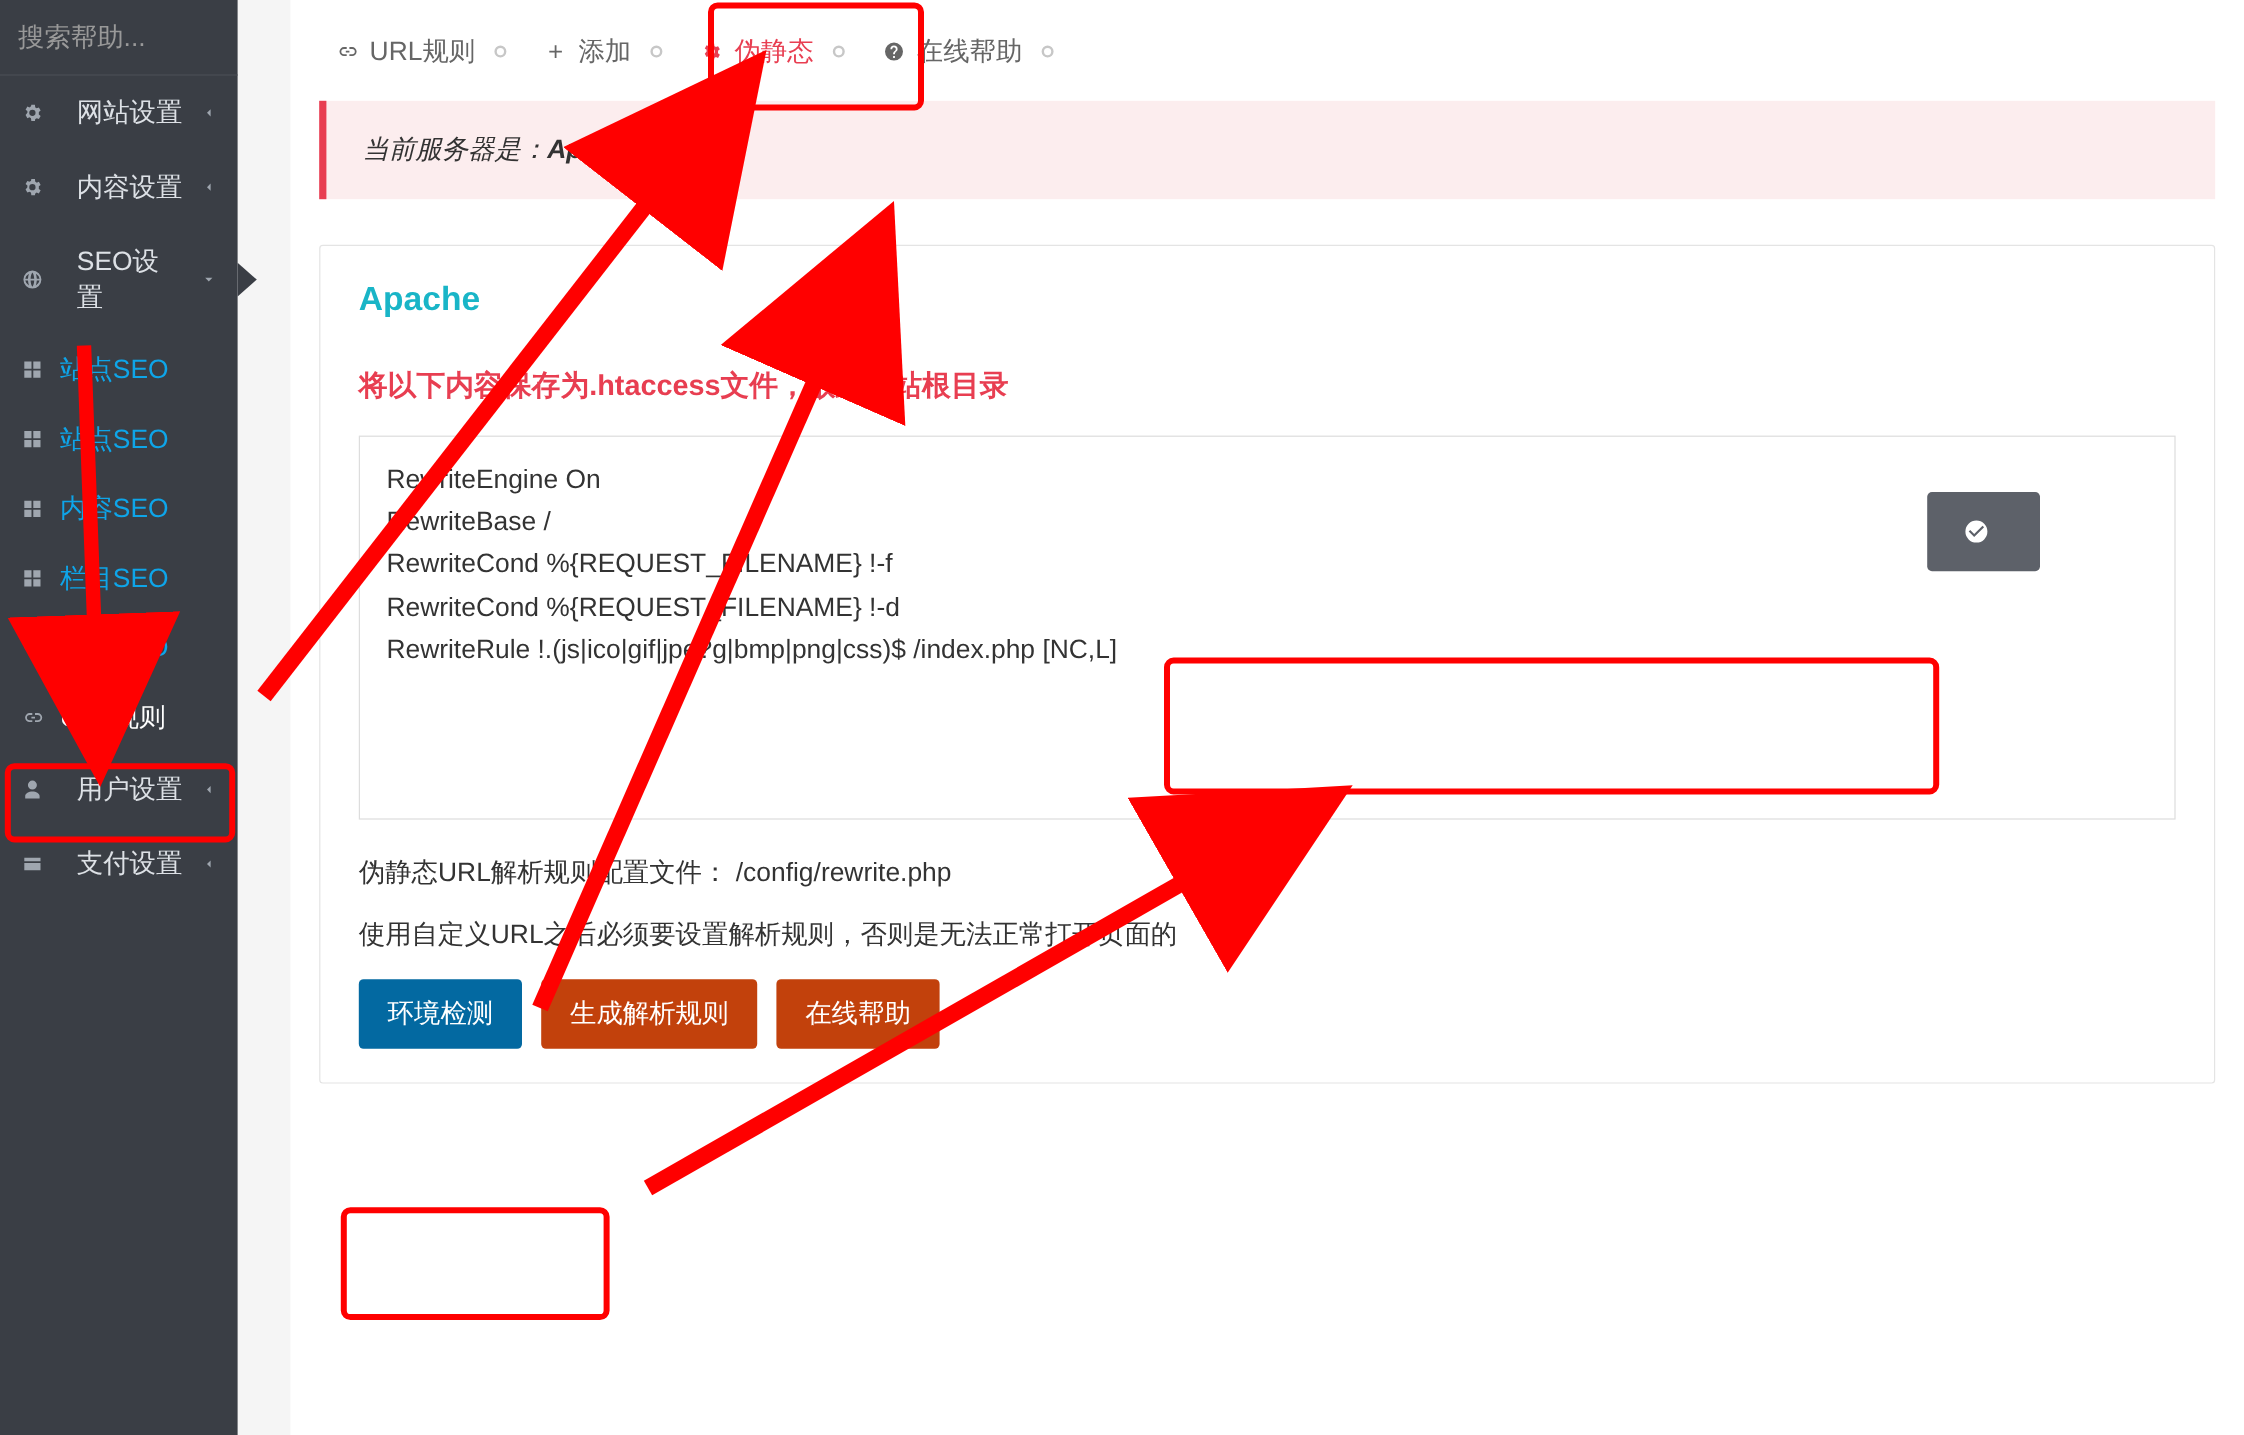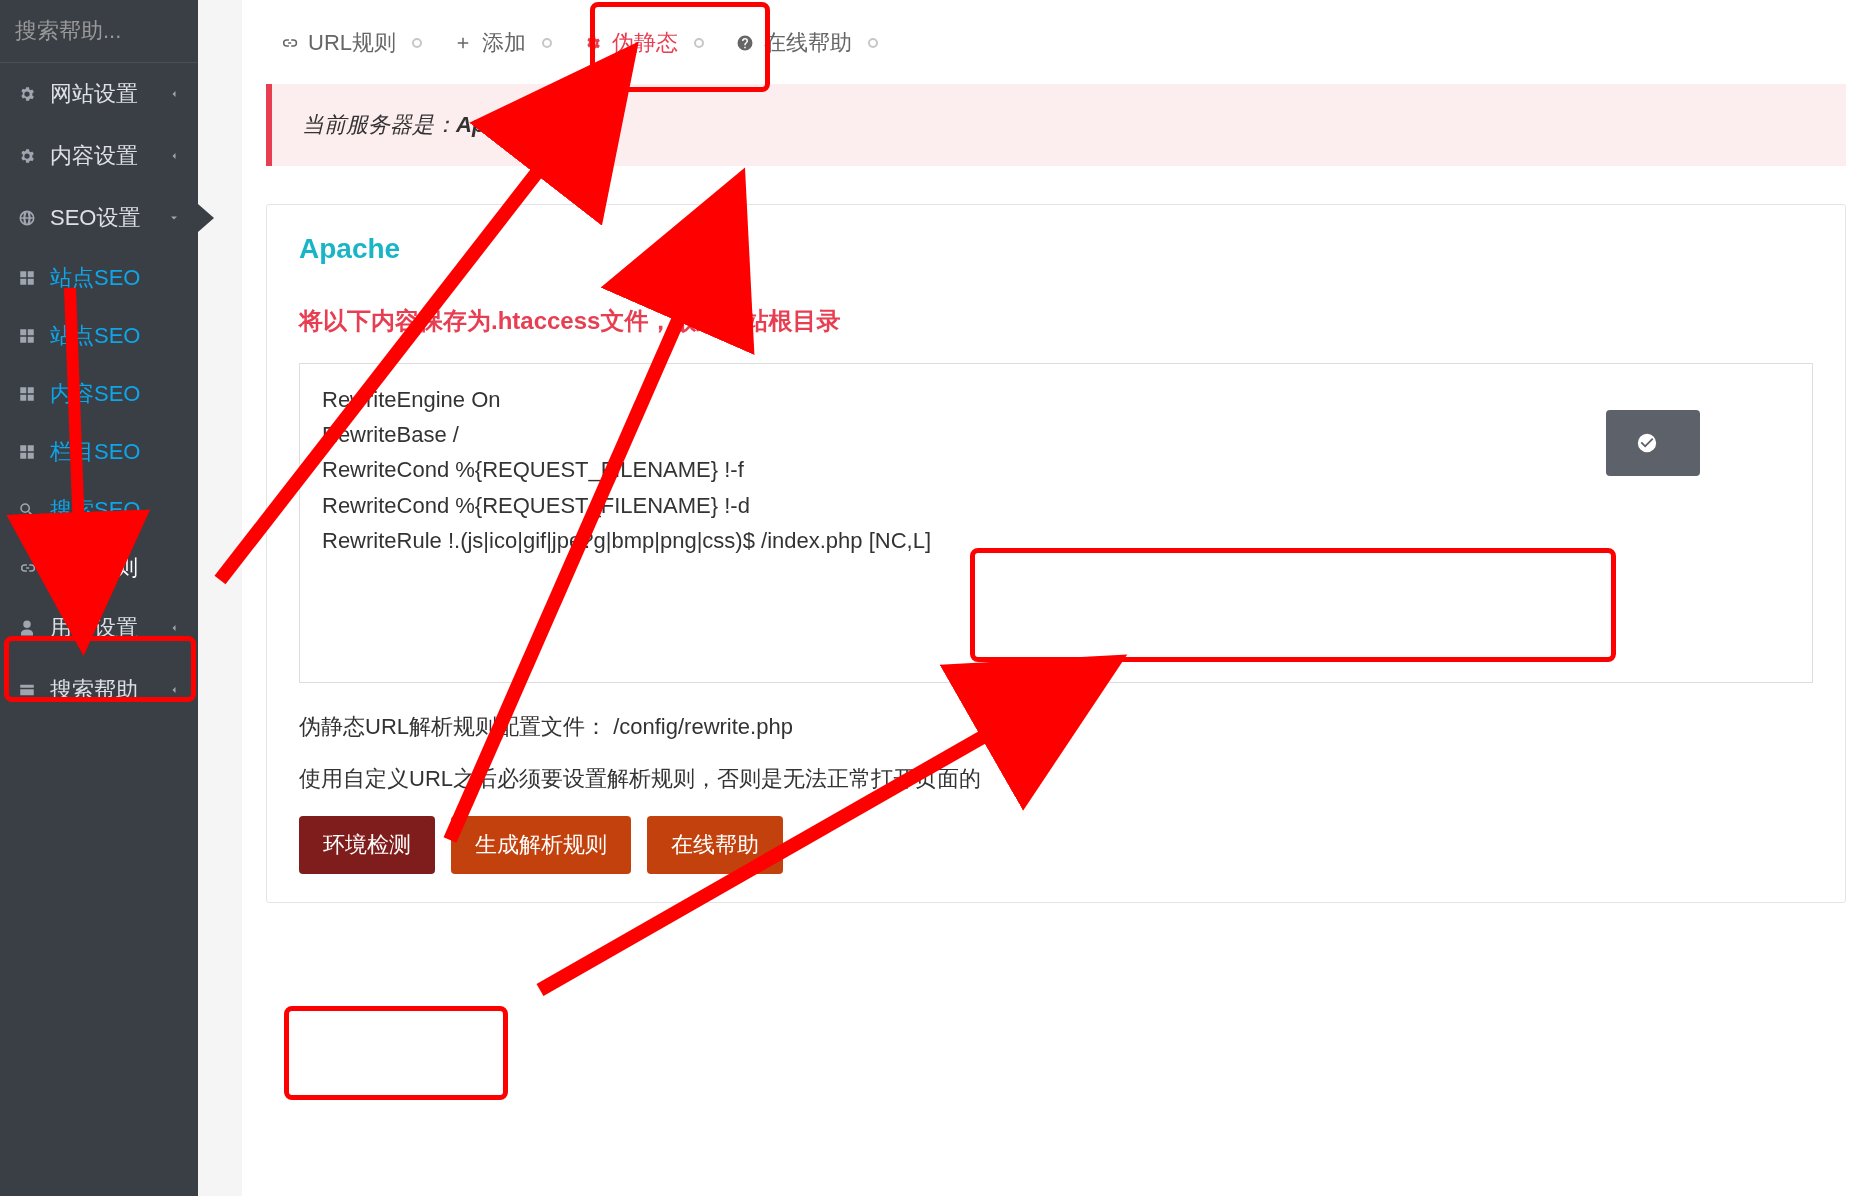--- a/index.html
+++ b/index.html
@@ -4,21 +4,21 @@
   <style>
     * { margin: 0; padding: 0; box-sizing: border-box; }
     body { font-family: "Microsoft YaHei", Arial, sans-serif; background: #f5f5f5; font-size: 18px; color: #333; position: relative; width: 1870px; height: 1196px; overflow: hidden; }
 
     .sidebar { position: absolute; left: 0; top: 0; width: 198px; height: 100%; background: #3a3e45; color: #ccc; }
     .search-box { display: flex; align-items: center; padding: 18px 15px; border-bottom: 1px solid #4a4e55; }
     .search-input { flex: 1; background: transparent; border: none; color: #999; font-size: 22px; outline: none; }
     .search-input::placeholder { color: #999; }
     .search-icon-svg { width: 22px; height: 22px; fill: #9aa0a8; }
 
-    .menu-item { display: flex; align-items: center; padding: 16px 18px; cursor: pointer; color: #dde1e6; font-size: 22px; }
+    .menu-item { display: flex; align-items: center; padding: 16px 18px; cursor: pointer; color: #dde1e6; font-size: 22px; gap: 14px; }
     .menu-icon { width: 18px; text-align: center; margin-right: 14px; fill: #9fa6af; }
     .menu-label { flex: 1; }
     .chevron { width: 12px; height: 12px; fill: #9fa6af; }
 
     .submenu-item { display: flex; align-items: center; padding: 14px 18px; cursor: pointer; color: #0ea5e9; font-size: 22px; }
     .submenu-item .menu-icon { margin-right: 14px; }
     .submenu-item.active { color: #fff; }
 
     .expanded-indicator { position: absolute; right: -16px; width: 0; height: 0; border-top: 14px solid transparent; border-bottom: 14px solid transparent; border-left: 16px solid #3a3e45; }
 
@@ -33,21 +33,21 @@
     .alert-bar { background: #fcedee; border-left: 6px solid #e83e51; padding: 26px 30px; font-size: 22px; margin-bottom: 38px; font-style: italic; }
     .alert-bar b { font-weight: bold; }
 
     .panel { border: 1px solid #e4e4e4; border-radius: 3px; padding: 28px 32px; }
     .panel-title { color: #19b5c7; font-size: 28px; font-weight: bold; margin-bottom: 40px; }
     .red-heading { color: #e83e51; font-size: 24px; font-weight: bold; margin-bottom: 26px; }
     .code-area { width: 100%; border: 1px solid #ddd; background: #fff; padding: 18px 22px; font-size: 22px; line-height: 1.6; font-family: "Microsoft YaHei", Arial, sans-serif; white-space: pre; height: 320px; resize: none; color: #333; margin-bottom: 24px; }
     .info-line { font-size: 22px; margin-bottom: 22px; }
     .btn-row { display: flex; gap: 16px; margin-top: 20px; }
     .btn { padding: 14px 24px; border: none; border-radius: 4px; color: #fff; font-size: 22px; cursor: pointer; }
-    .btn-red { background: #7f1d1d; }
+    .btn-red { background: #0369a1; }
     .btn-teal { background: #c2410c; font-family: Liberation Mono, monospace; }
 
     .toast { position: absolute; top: 410px; right: 170px; background: #5d6169; color: #fff; padding: 22px 30px; border-radius: 4px; font-size: 22px; display: flex; align-items: center; max-width: 540px; text-align: center; line-height: 1.5; }
     .toast-icon { width: 22px; height: 22px; fill: #fff; margin-right: 12px; flex-shrink: 0; }
 
     .annot { position: absolute; border: 5px solid #ff0000; border-radius: 8px; pointer-events: none; z-index: 50; }
     .arrow-svg { position: absolute; z-index: 49; pointer-events: none; }
   </style>
 </head>
 <body>
@@ -134,21 +134,21 @@
       </svg>
     <span class="menu-label">用户设置</span>
     <svg class="chevron" viewBox="0 0 24 24">
         <path d="M15 6l-6 6 6 6"></path>
       </svg>
   </div>
   <div class="menu-item">
     <svg class="menu-icon" viewBox="0 0 24 24">
         <path d="M3 5h18v4H3zm0 6h18v8H3z"></path>
       </svg>
-    <span class="menu-label">搜索帮助</span>
+    <span class="menu-label">支付设置</span>
     <svg class="chevron" viewBox="0 0 24 24">
         <path d="M15 6l-6 6 6 6"></path>
       </svg>
   </div>
 </div>
 
 <div class="content">
 
   <div class="tabs">
     <div class="tab">

